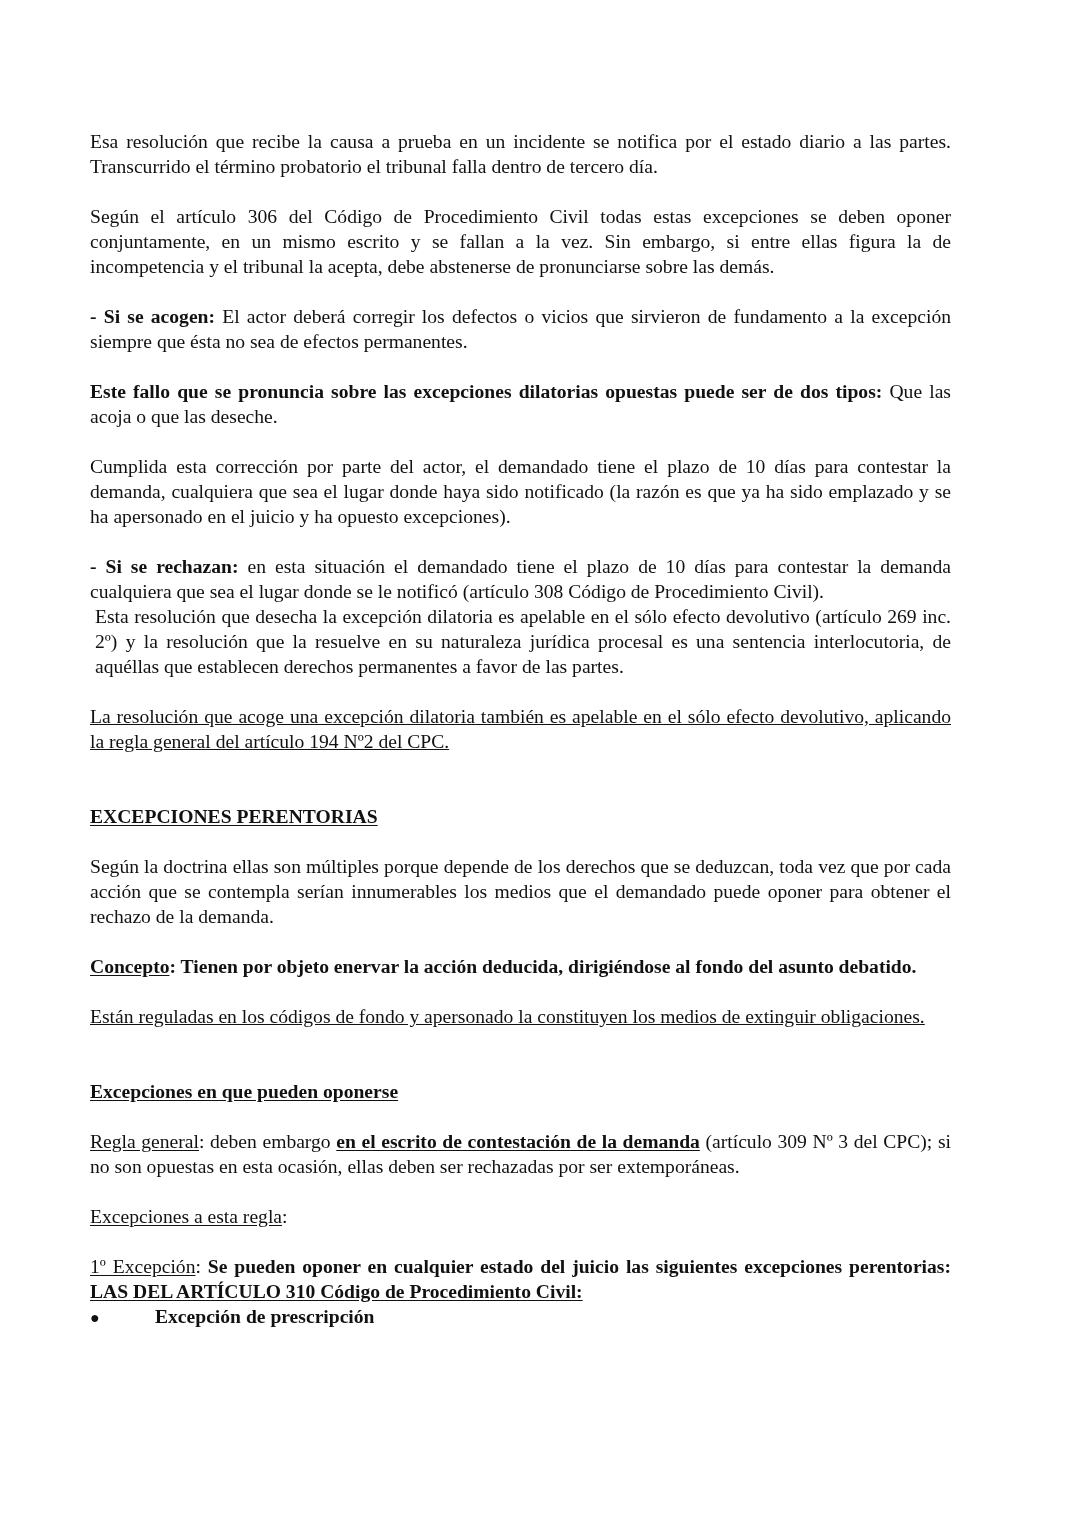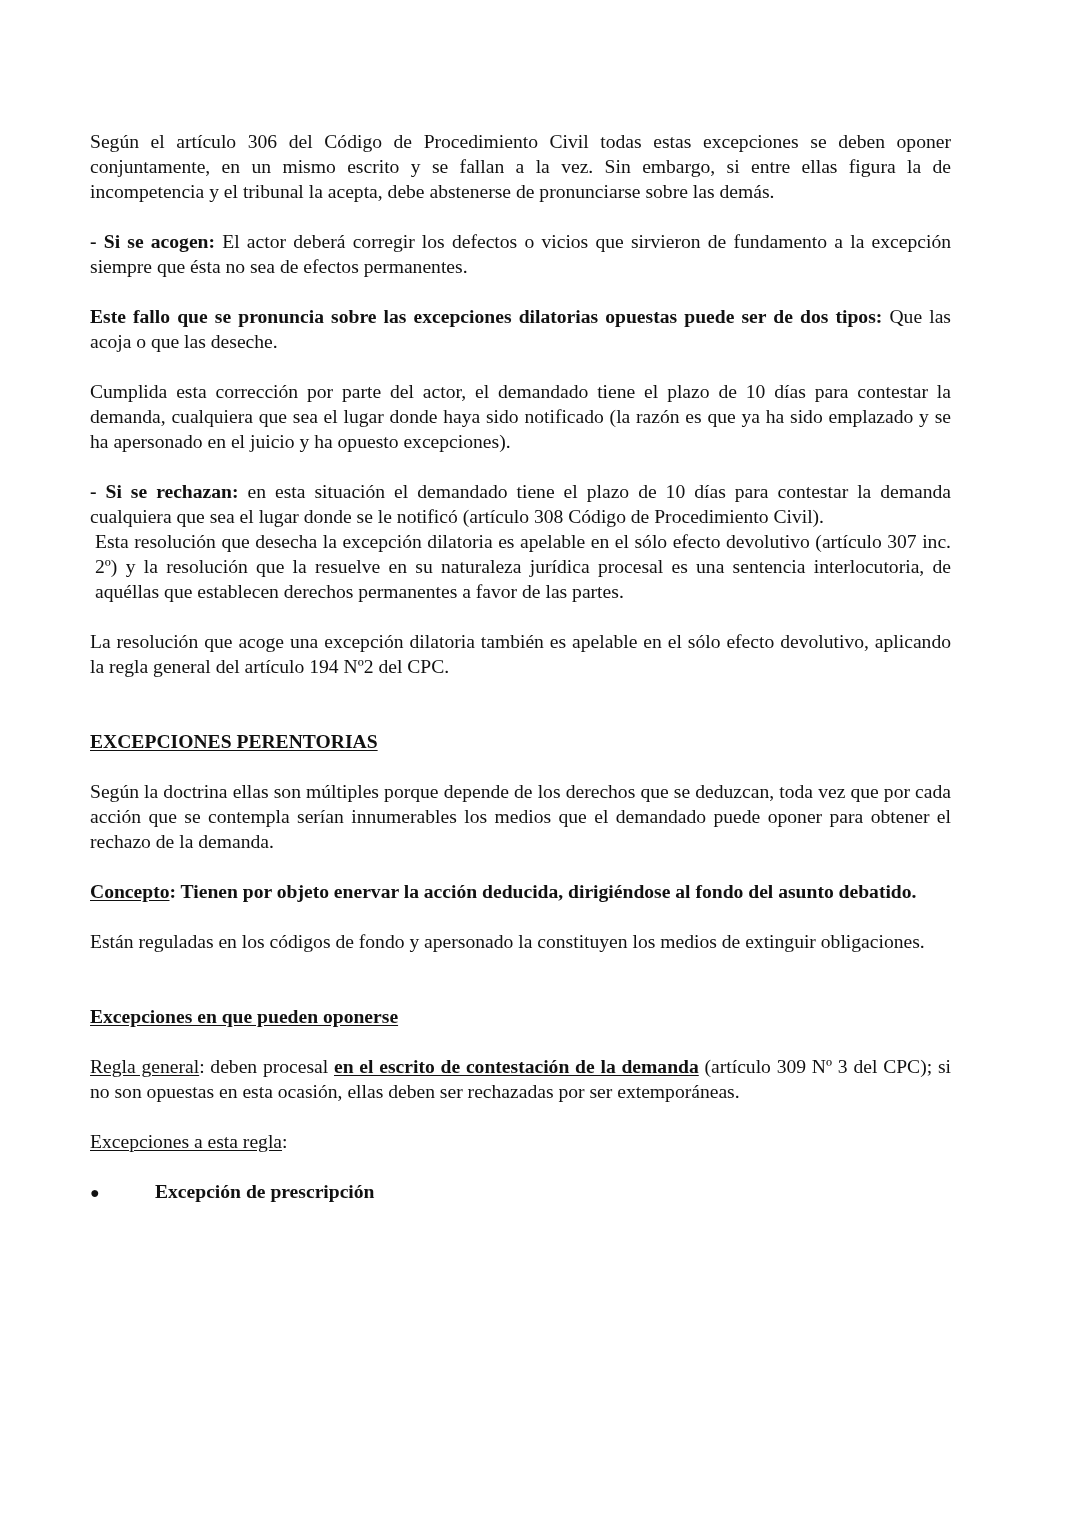--- a/index.html
+++ b/index.html
@@ -7,57 +7,59 @@
   .page {
     position: absolute; left: 90px; top: 129px; width: 861px;
     font-family: "Liberation Serif", "DejaVu Serif", serif;
     font-size: 19.6px; line-height: 25px; color: #111111;
   }
   p { margin: 0 0 25px 0; text-align: justify; }
   p.tight { margin-bottom: 0; }
   .b { font-weight: bold; text-align: right; }
   .u { text-decoration: underline; text-underline-offset: 2px; }
   .indent1 { padding-left: 5px; }
-  .gap2 { margin-bottom: 50px; }
+  .gap2 { margin-bottom: 50px; text-decoration: underline; }
   .bullet-row { display: flex; align-items: baseline; }
   .bullet { width: 65px; font-size: 16px; }
 </style>
 </head>
 <body>
 
 <div class="page">
 
+  <p>Esa resolución que recibe la causa a prueba en un incidente se notifica por el estado diario a las partes. Transcurrido el término probatorio el tribunal falla dentro de tercero día.</p>
 
   <p>Según el artículo 306 del Código de Procedimiento Civil todas estas excepciones se deben oponer conjuntamente, en un mismo escrito y se fallan a la vez. Sin embargo, si entre ellas figura la de incompetencia y el tribunal la acepta, debe abstenerse de pronunciarse sobre las demás.</p>
 
   <p><span class="b">- Si se acogen:</span><span> El actor deberá corregir los defectos o vicios que sirvieron de fundamento a la excepción siempre que ésta no sea de efectos permanentes.</span></p>
 
   <p><span class="b">Este fallo que se pronuncia sobre las excepciones dilatorias opuestas puede ser de dos tipos:</span><span> Que las acoja o que las deseche.</span></p>
 
   <p>Cumplida esta corrección por parte del actor, el demandado tiene el plazo de 10 días para contestar la demanda, cualquiera que sea el lugar donde haya sido notificado (la razón es que ya ha sido emplazado y se ha apersonado en el juicio y ha opuesto excepciones).</p>
 
   <p class="tight"><span class="b">- Si se rechazan:</span><span> en esta situación el demandado tiene el plazo de 10 días para contestar la demanda cualquiera que sea el lugar donde se le notificó (artículo 308 Código de Procedimiento Civil).</span></p>
 
-  <p class="indent1">Esta resolución que desecha la excepción dilatoria es apelable en el sólo efecto devolutivo (artículo 307 inc. 2º) y la resolución que la resuelve en su naturaleza jurídica procesal es una sentencia interlocutoria, de aquéllas que establecen derechos permanentes a favor de las partes.</p>
+  <p class="indent1">Esta resolución que desecha la excepción dilatoria es apelable en el sólo efecto devolutivo (artículo 269 inc. 2º) y la resolución que la resuelve en su naturaleza jurídica procesal es una sentencia interlocutoria, de aquéllas que establecen derechos permanentes a favor de las partes.</p>
 
   <p class="gap2">La resolución que acoge una excepción dilatoria también es apelable en el sólo efecto devolutivo, aplicando la regla general del artículo 194 Nº2 del CPC.</p>
 
   <p><span class="b u">EXCEPCIONES PERENTORIAS</span></p>
 
   <p>Según la doctrina ellas son múltiples porque depende de los derechos que se deduzcan, toda vez que por cada acción que se contempla serían innumerables los medios que el demandado puede oponer para obtener el rechazo de la demanda.</p>
 
   <p><span class="b u">Concepto</span><span class="b">:</span><span class="b"> Tienen por objeto enervar la acción deducida, dirigiéndose al fondo del asunto debatido.</span></p>
 
   <p class="gap2">Están reguladas en los códigos de fondo y apersonado la constituyen los medios de extinguir obligaciones.</p>
 
   <p><span class="b u">Excepciones en que pueden oponerse</span></p>
 
-  <p><span class="u">Regla general</span><span>: deben procesal </span><span class="b u">en el escrito de contestación de la demanda</span><span> (artículo 309 Nº 3 del CPC); si no son opuestas en esta ocasión, ellas deben ser rechazadas por ser extemporáneas.</span></p>
+  <p><span class="u">Regla general</span><span>: deben embargo </span><span class="b u">en el escrito de contestación de la demanda</span><span> (artículo 309 Nº 3 del CPC); si no son opuestas en esta ocasión, ellas deben ser rechazadas por ser extemporáneas.</span></p>
 
   <p><span class="u">Excepciones a esta regla</span><span>:</span></p>
 
+  <p class="tight"><span class="u">1º Excepción</span><span>:</span><span class="b"> Se pueden oponer en cualquier estado del juicio las siguientes excepciones perentorias: </span><span class="b u">LAS DEL ARTÍCULO 310 Código de Procedimiento Civil:</span></p>
 
   <div class="bullet-row">
     <span class="bullet">●</span>
     <span class="b">Excepción de prescripción</span>
   </div>
 
 </div>
 
 </body></html>

